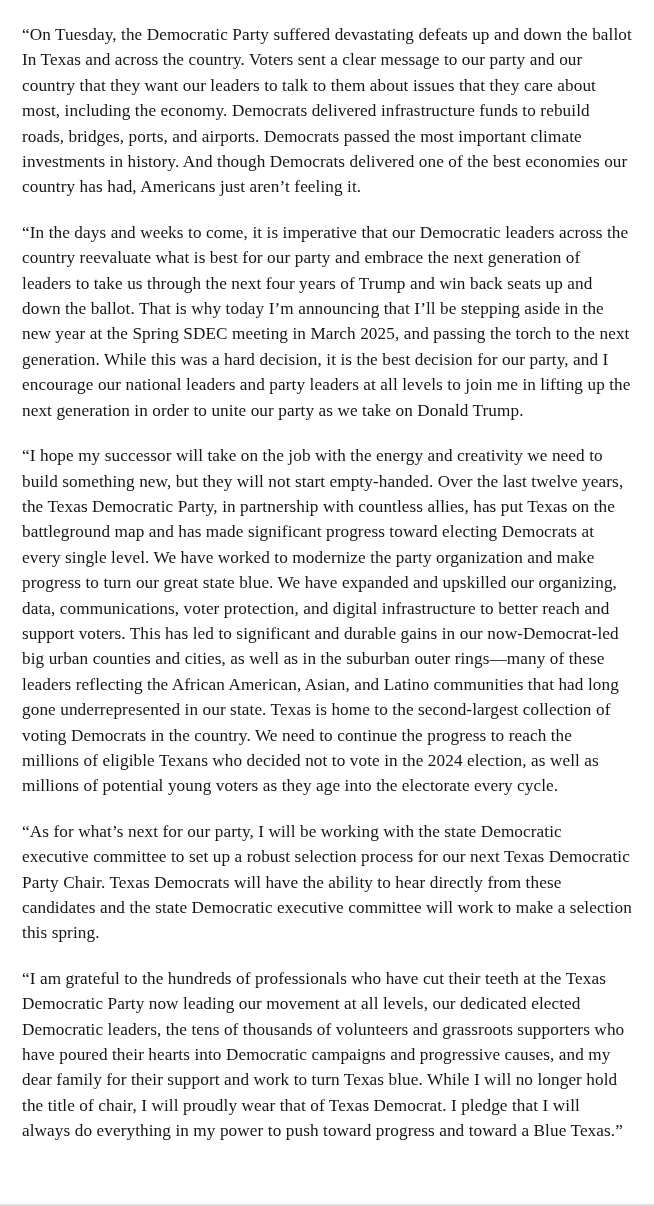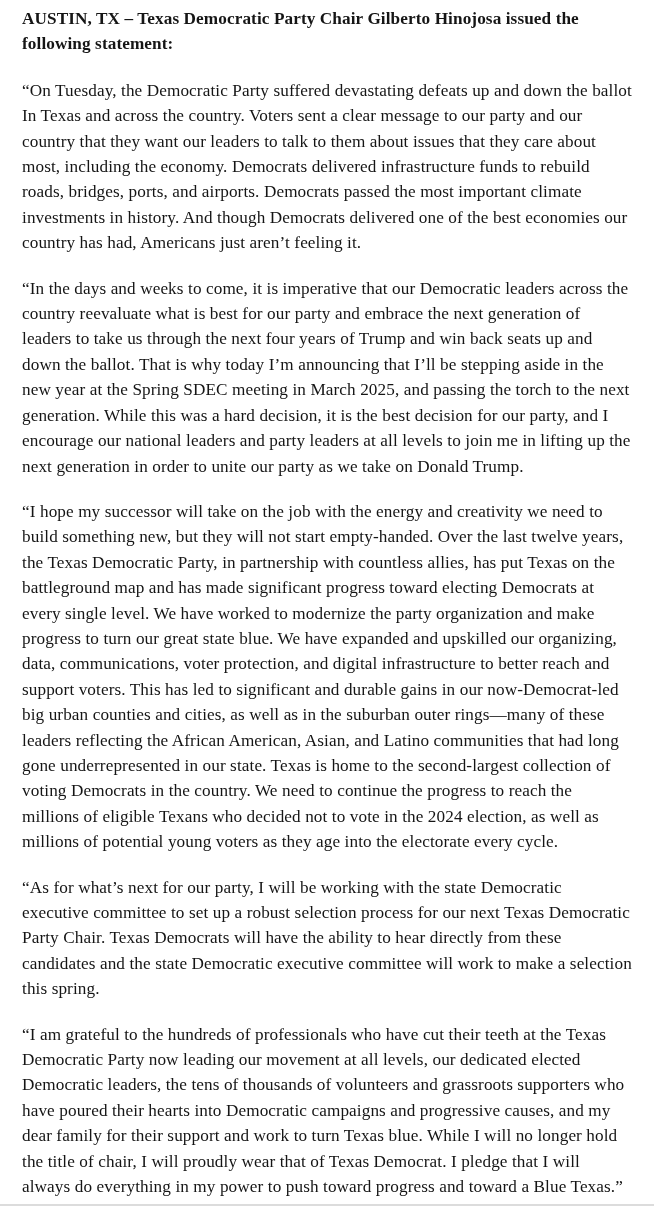--- a/index.html
+++ b/index.html
@@ -40,21 +40,20 @@
     right: 0;
     bottom: 0;
     height: 2px;
     background: #dcdcdc;
   }
 </style>
 </head>
 <body>
 
 <div class="page">
-  <p class="heading">AUSTIN, TX – Texas Democratic Party Chair Gilberto Hinojosa issued the following statement:</p>
 
   <p class="para">“On Tuesday, the Democratic Party suffered devastating defeats up and down the ballot In Texas and across the country. Voters sent a clear message to our party and our country that they want our leaders to talk to them about issues that they care about most, including the economy. Democrats delivered infrastructure funds to rebuild roads, bridges, ports, and airports. Democrats passed the most important climate investments in history. And though Democrats delivered one of the best economies our country has had, Americans just aren’t feeling it.</p>
 
   <p class="para">“In the days and weeks to come, it is imperative that our Democratic leaders across the country reevaluate what is best for our party and embrace the next generation of leaders to take us through the next four years of Trump and win back seats up and down the ballot. That is why today I’m announcing that I’ll be stepping aside in the new year at the Spring SDEC meeting in March 2025, and passing the torch to the next generation. While this was a hard decision, it is the best decision for our party, and I encourage our national leaders and party leaders at all levels to join me in lifting up the next generation in order to unite our party as we take on Donald Trump.</p>
 
   <p class="para">“I hope my successor will take on the job with the energy and creativity we need to build something new, but they will not start empty-handed. Over the last twelve years, the Texas Democratic Party, in partnership with countless allies, has put Texas on the battleground map and has made significant progress toward electing Democrats at every single level. We have worked to modernize the party organization and make progress to turn our great state blue. We have expanded and upskilled our organizing, data, communications, voter protection, and digital infrastructure to better reach and support voters. This has led to significant and durable gains in our now-Democrat-led big urban counties and cities, as well as in the suburban outer rings—many of these leaders reflecting the African American, Asian, and Latino communities that had long gone underrepresented in our state. Texas is home to the second-largest collection of voting Democrats in the country. We need to continue the progress to reach the millions of eligible Texans who decided not to vote in the 2024 election, as well as millions of potential young voters as they age into the electorate every cycle.</p>
 
   <p class="para">“As for what’s next for our party, I will be working with the state Democratic executive committee to set up a robust selection process for our next Texas Democratic Party Chair. Texas Democrats will have the ability to hear directly from these candidates and the state Democratic executive committee will work to make a selection this spring.</p>
 
   <p class="para">“I am grateful to the hundreds of professionals who have cut their teeth at the Texas Democratic Party now leading our movement at all levels, our dedicated elected Democratic leaders, the tens of thousands of volunteers and grassroots supporters who have poured their hearts into Democratic campaigns and progressive causes, and my dear family for their support and work to turn Texas blue. While I will no longer hold the title of chair, I will proudly wear that of Texas Democrat. I pledge that I will always do everything in my power to push toward progress and toward a Blue Texas.”</p>

